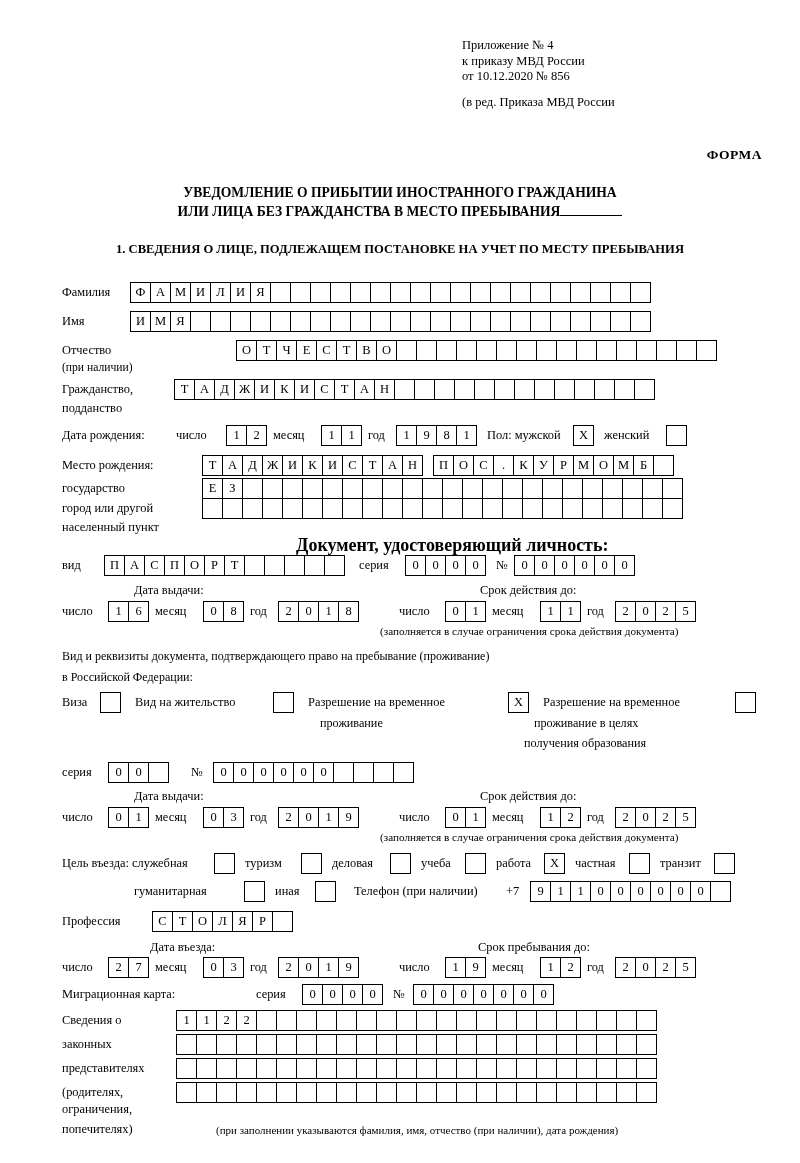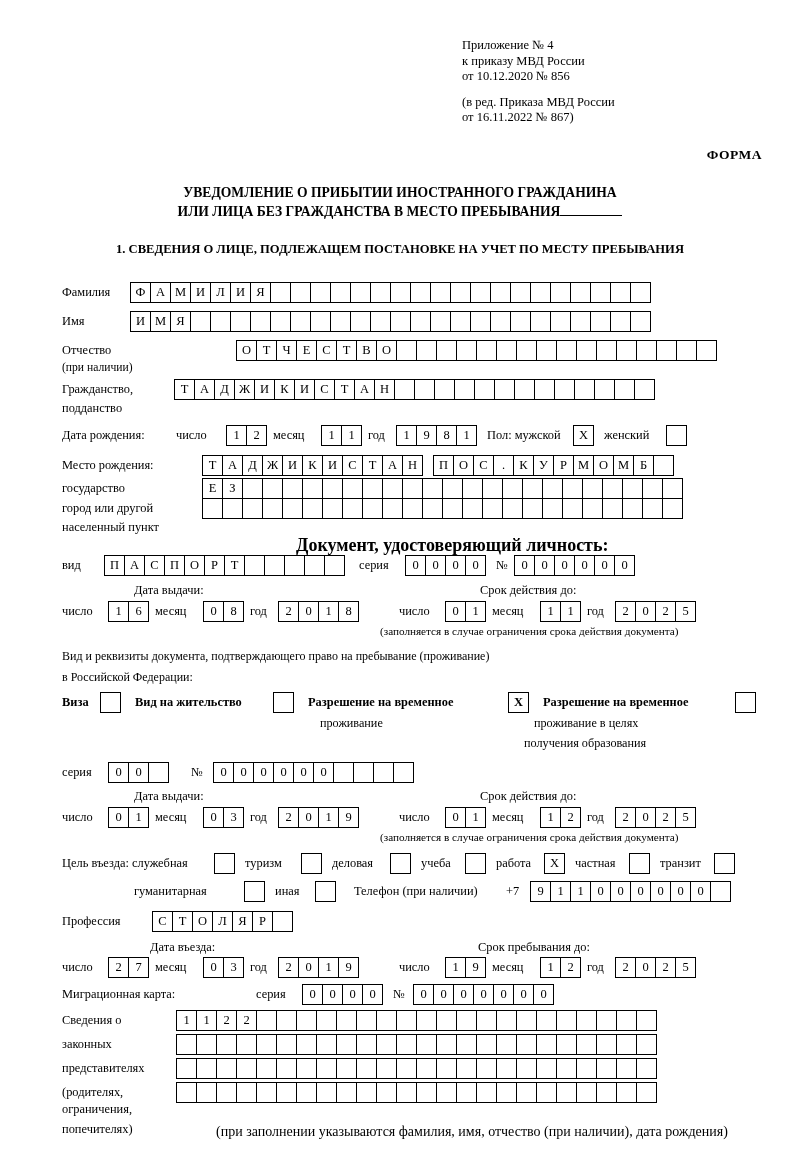--- a/index.html
+++ b/index.html
@@ -109,21 +109,20 @@
 </head>
 <body>
 
 <div class="page">
 
   <div class="hdr">
     <div>Приложение № 4</div>
     <div>к приказу МВД России</div>
     <div>от 10.12.2020 № 856</div>
     <div class="grp2">(в ред. Приказа МВД России</div>
-    <div>от 16.11.2022 № 867)</div>
   </div>
 
   <div class="forma">ФОРМА</div>
 
   <div class="title">
     <div>УВЕДОМЛЕНИЕ О ПРИБЫТИИ ИНОСТРАННОГО ГРАЖДАНИНА</div>
     <div><span>ИЛИ ЛИЦА БЕЗ ГРАЖДАНСТВА В МЕСТО ПРЕБЫВАНИЯ</span><span class="ul"></span></div>
   </div>
 
   <div class="sect1">1. СВЕДЕНИЯ О ЛИЦЕ, ПОДЛЕЖАЩЕМ ПОСТАНОВКЕ НА УЧЕТ ПО МЕСТУ ПРЕБЫВАНИЯ</div>
@@ -471,21 +470,21 @@
 
   <div class="note" style="top:625px; left:380px;">(заполняется в случае ограничения срока действия документа)</div>
 
   <div class="row" style="top:649px; left:62px;">
     <span class="lbl" style="font-size:12px;">Вид и реквизиты документа, подтверждающего право на пребывание (проживание)</span>
   </div>
   <div class="row" style="top:670px; left:62px;">
     <span class="lbl" style="font-size:12px;">в Российской Федерации:</span>
   </div>
 
-  <div class="row" style="top:692px; left:62px;font-weight:bold;">
+  <div class="row" style="top:692px; left:62px;">
     <div class="lbl" style="width:38px;">Виза</div>
     <div class="box" id="box-visa"></div>
     <div class="sp14"></div>
     <div class="lbl" style="width:138px;">Вид на жительство</div>
     <div class="box" id="box-residence"></div>
     <div class="sp14"></div>
     <div class="lbl" style="width:200px;">Разрешение на временное</div>
     <div class="box" id="box-tempres">X</div>
     <div class="sp14"></div>
     <div class="lbl" style="width:192px;">Разрешение на временное</div>
@@ -815,15 +814,15 @@
         <div class="cell"></div>
       </div>
   </div>
   <div class="row" style="top:1102px; left:62px;">
     <div class="lbl">ограничения,</div>
   </div>
   <div class="row" style="top:1122px; left:62px;">
     <div class="lbl">попечителях)</div>
   </div>
 
-  <div class="note" style="top:1124px; left:216px; font-size:14px;">(при заполнении указываются фамилия, имя, отчество (при наличии), дата рождения)</div>
+  <div class="note" style="top:1124px; left:216px; font-size:11px;">(при заполнении указываются фамилия, имя, отчество (при наличии), дата рождения)</div>
 
 </div>
 
 </body></html>

